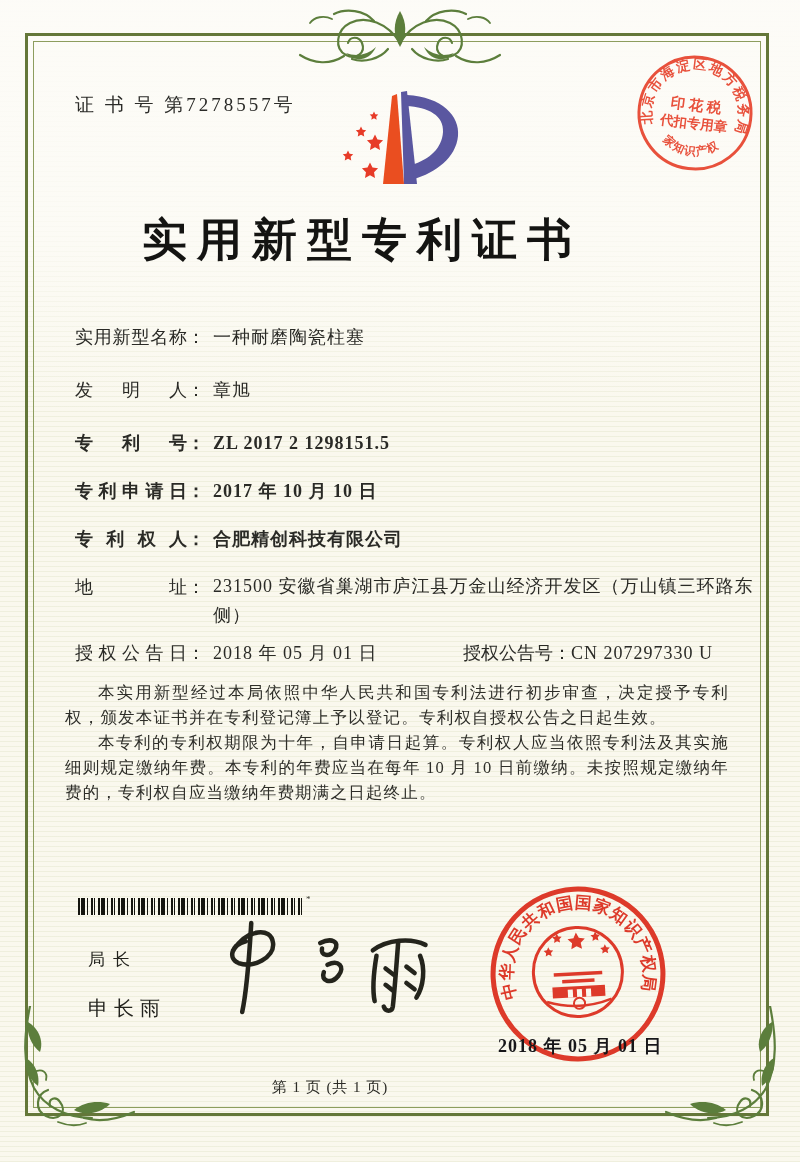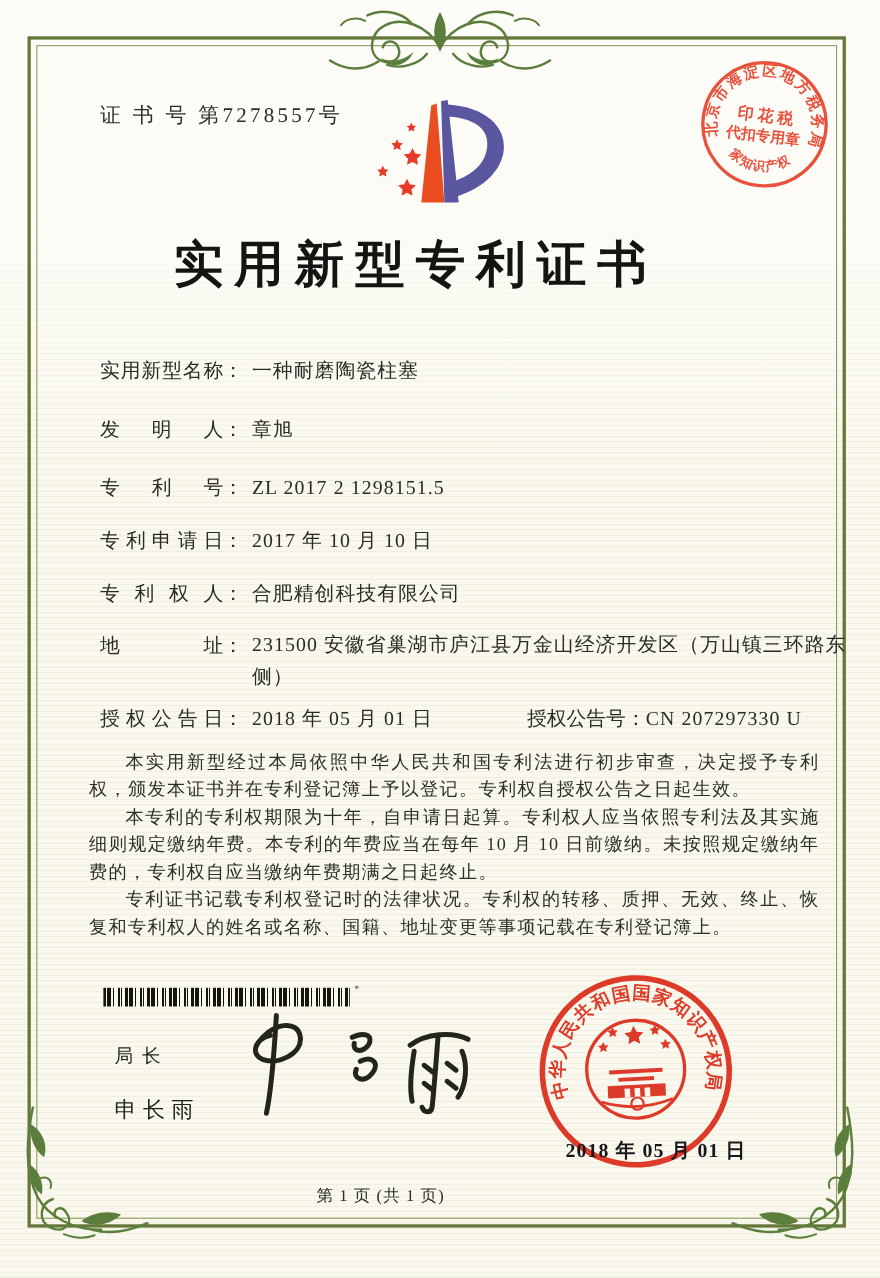--- a/index.html
+++ b/index.html
@@ -11,29 +11,29 @@
       rgba(255,255,255,0) 1px, rgba(255,255,255,0) 5px);
     font-family:"Liberation Serif","DejaVu Serif",serif;
     color:#262623;
   }
   .white-top{position:absolute;left:0;top:0;width:800px;height:420px;
     background:linear-gradient(180deg,rgba(253,252,248,0.95) 0%,rgba(253,252,248,0.75) 55%,rgba(253,252,248,0) 100%);}
   .frame-outer{position:absolute;left:25px;top:33px;width:744px;height:1083px;
     border:3px solid #647739;box-sizing:border-box;}
   .frame-inner{position:absolute;left:5px;top:5px;right:5px;bottom:5px;
     border:1px solid #8d9d5e;}
-  .abs{position:absolute;margin-left:16px;}
+  .abs{position:absolute;}
 
   .cert-number{left:75px;top:92px;font-size:19px;letter-spacing:3px;color:#2b2b28;}
   .title{left:0;top:210px;width:724px;text-align:center;font-size:45px;font-weight:bold;
     letter-spacing:10px;color:#141412;}
 
   .fields{left:75px;top:322px;width:665px;font-size:18px;line-height:30px;color:#2a2a26;}
   .frow{margin-bottom:23px;white-space:nowrap;}
-  .frow.tight{margin-bottom:18px;}
+  .frow.tight{margin-bottom:18px;font-weight:bold;}
   .flabel{display:inline-block;width:112px;text-align:justify;text-align-last:justify;vertical-align:top;}
   .fcolon{display:inline-block;margin-right:8px;vertical-align:top;}
   .fvalue{display:inline-block;vertical-align:top;letter-spacing:1px;}
   .fvalue.wrap{width:548px;white-space:normal;line-height:29px;}
   .grant-row{position:relative;white-space:nowrap;}
   .grant-no{position:absolute;left:388px;top:0;}
 
   .body-text{left:65px;top:680px;width:664px;font-size:16.5px;line-height:25px;
     text-align:justify;letter-spacing:1.2px;color:#2e2e29;}
   .body-text p{margin:0;text-indent:2em;}
@@ -166,21 +166,20 @@
     </div>
     <div class="frow grant-row">
       <span class="flabel">授权公告日</span><span class="fcolon">：</span><span class="fvalue">2018 年 05 月 01 日</span>
       <span class="grant-no"><span>授权公告号</span><span>：</span><span class="fvalue">CN 207297330 U</span></span>
     </div>
   </div>
 
   <div class="abs body-text">
     <p>本实用新型经过本局依照中华人民共和国专利法进行初步审查，决定授予专利权，颁发本证书并在专利登记簿上予以登记。专利权自授权公告之日起生效。</p>
     <p>本专利的专利权期限为十年，自申请日起算。专利权人应当依照专利法及其实施细则规定缴纳年费。本专利的年费应当在每年 10 月 10 日前缴纳。未按照规定缴纳年费的，专利权自应当缴纳年费期满之日起终止。</p>
-    <p>专利证书记载专利权登记时的法律状况。专利权的转移、质押、无效、终止、恢复和专利权人的姓名或名称、国籍、地址变更等事项记载在专利登记簿上。</p>
   </div>
 
   <div class="abs barcode"></div>
   <div class="abs barcode-mark">*</div>
 
   <div class="abs director-title">局长</div>
   <div class="abs director-name">申长雨</div>
 
   <svg class="svg-abs" style="left:195px;top:912px;" width="245" height="112" viewBox="0 0 270 115">
     <g stroke="#24241c" stroke-width="5" fill="none" stroke-linecap="round" stroke-linejoin="round">

